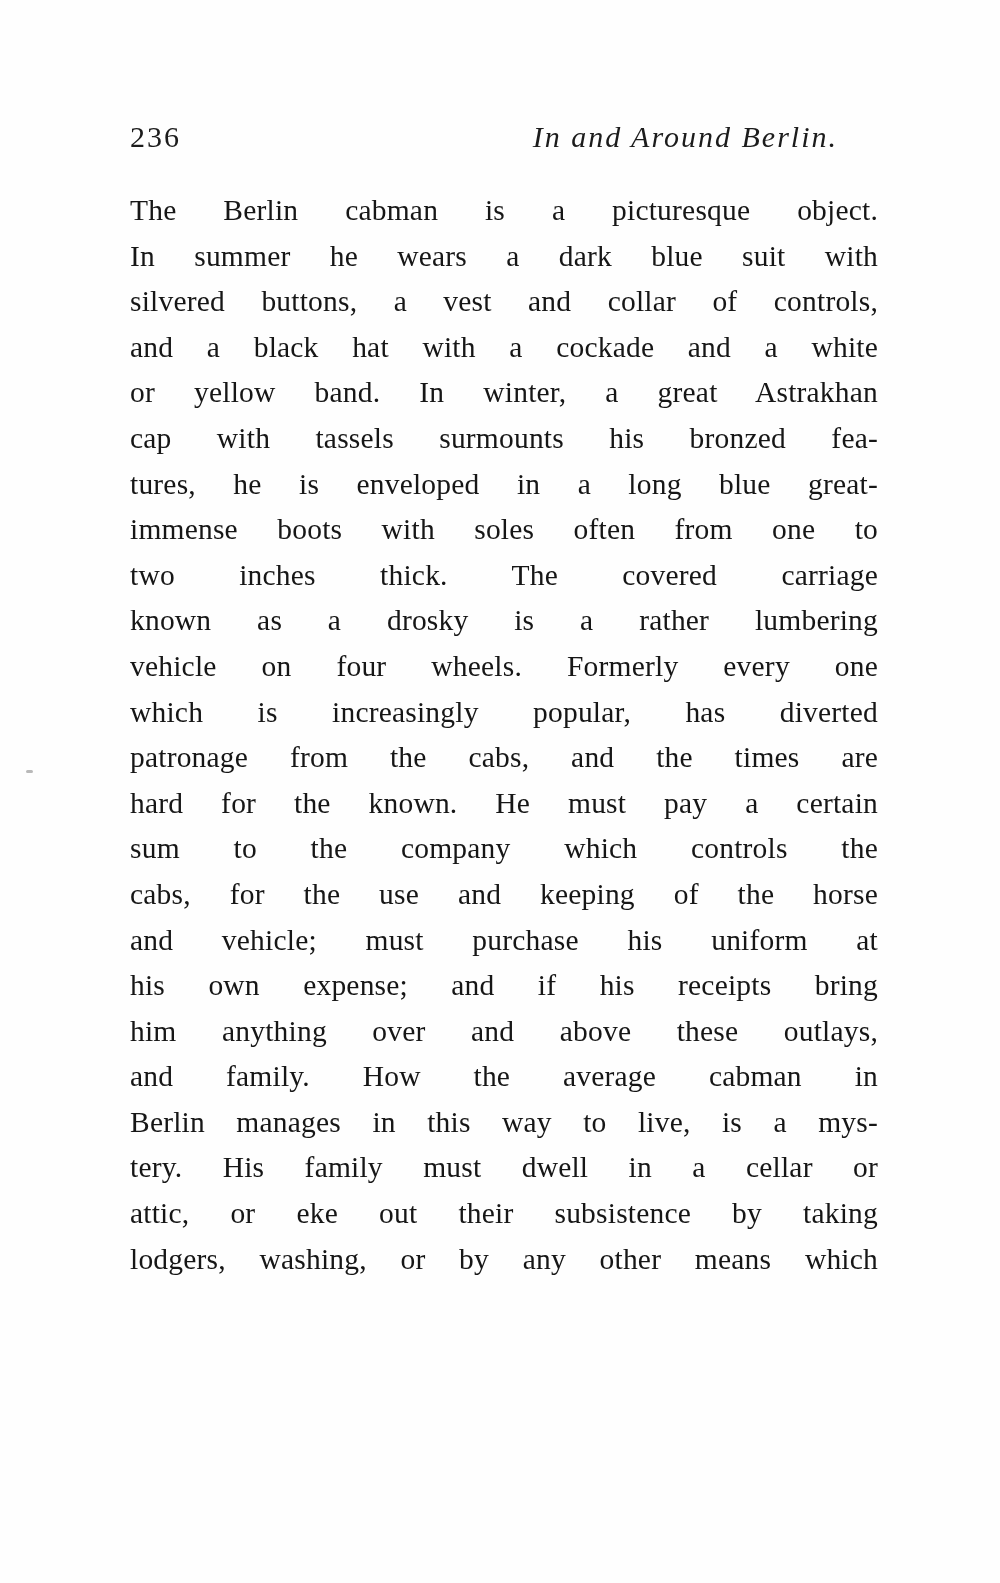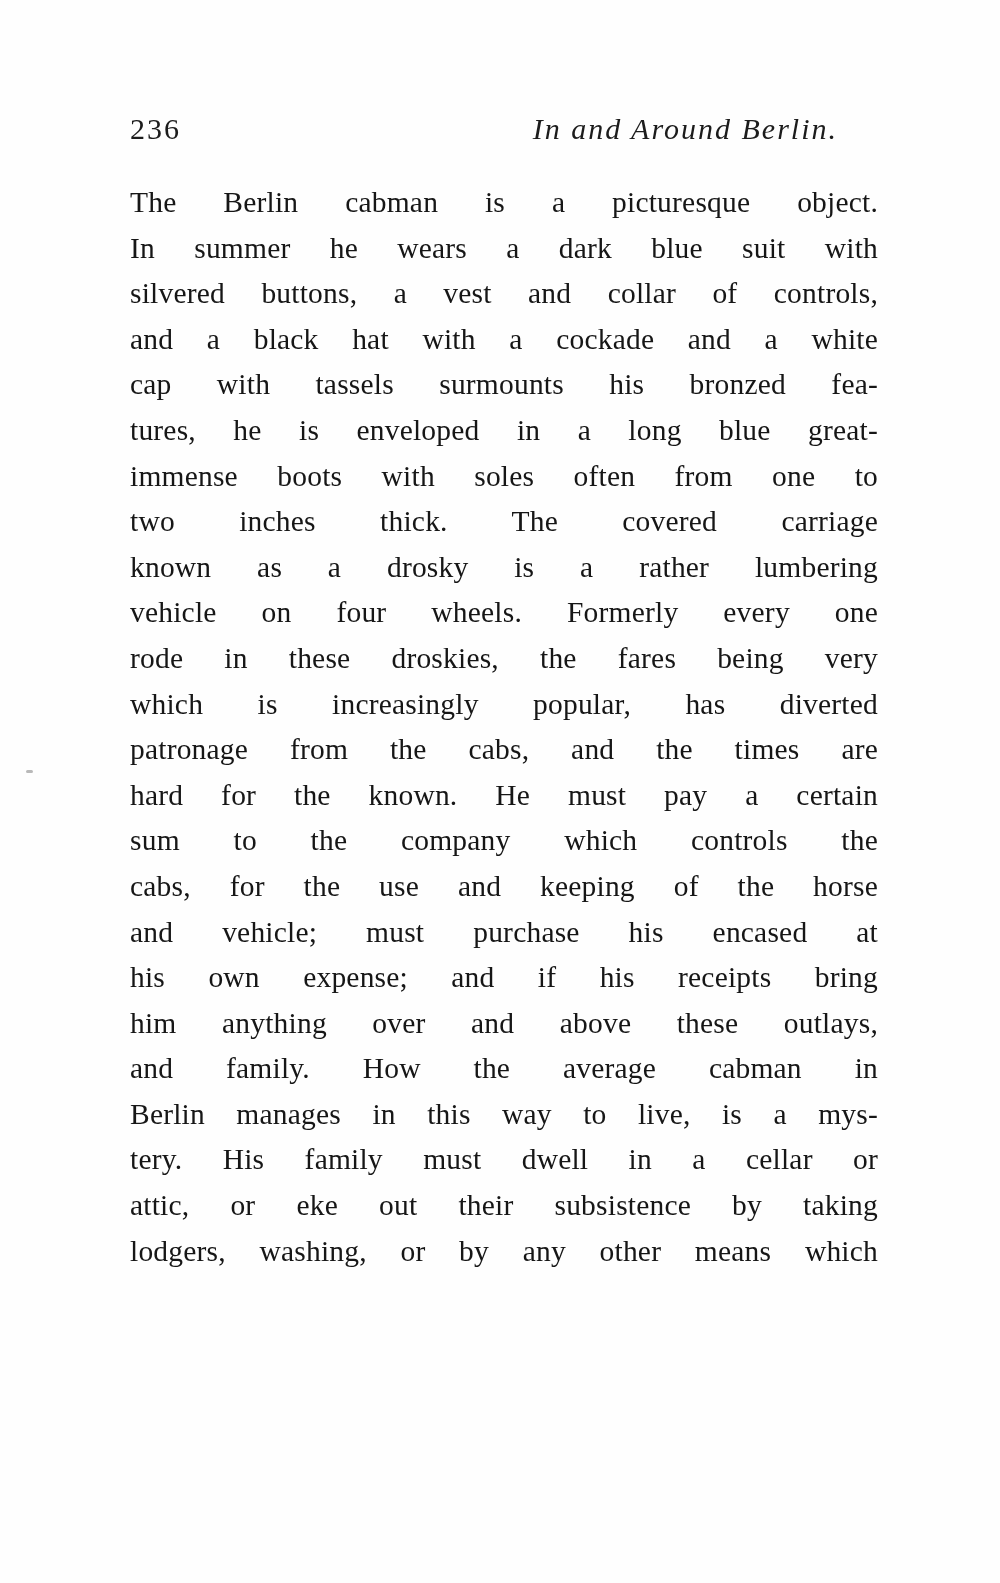--- a/index.html
+++ b/index.html
@@ -13,21 +13,21 @@
     height: 1583px;
     background: #fefefe;
     font-family: "Liberation Serif", "DejaVu Serif", serif;
     color: #181818;
     overflow: hidden;
     box-sizing: border-box;
   }
   .page-inner {
     position: absolute;
     left: 130px;
-    top: 112px;
+    top: 120px;
     width: 748px;
   }
   .page-header {
     display: flex;
     align-items: baseline;
     font-size: 30px;
     margin-bottom: 34px;
     color: #1c1c1c;
   }
   .page-number {
@@ -72,33 +72,33 @@
   <div class="page-inner">
     <div class="page-header">
       <span class="page-number">236</span>
       <span class="running-title">In and Around Berlin.</span>
     </div>
     <div class="page-body">
         <div class="text-line">The Berlin cabman is a picturesque object.</div>
         <div class="text-line">In summer he wears a dark blue suit with</div>
         <div class="text-line">silvered buttons, a vest and collar of controls,</div>
         <div class="text-line">and a black hat with a cockade and a white</div>
+        <div class="text-line">or yellow band. In winter, a great Astrakhan</div>
         <div class="text-line">cap with tassels surmounts his bronzed fea-</div>
         <div class="text-line">tures, he is enveloped in a long blue great-</div>
         <div class="text-line">immense boots with soles often from one to</div>
         <div class="text-line">two inches thick. The covered carriage</div>
         <div class="text-line">known as a drosky is a rather lumbering</div>
         <div class="text-line">vehicle on four wheels. Formerly every one</div>
-        <div class="text-line">rode in these droskies, the fares being very</div>
         <div class="text-line">which is increasingly popular, has diverted</div>
         <div class="text-line">patronage from the cabs, and the times are</div>
         <div class="text-line">hard for the known. He must pay a certain</div>
         <div class="text-line">sum to the company which controls the</div>
         <div class="text-line">cabs, for the use and keeping of the horse</div>
-        <div class="text-line">and vehicle; must purchase his encased at</div>
+        <div class="text-line">and vehicle; must purchase his uniform at</div>
         <div class="text-line">his own expense; and if his receipts bring</div>
         <div class="text-line">him anything over and above these outlays,</div>
         <div class="text-line">and family. How the average cabman in</div>
         <div class="text-line">Berlin manages in this way to live, is a mys-</div>
         <div class="text-line">tery. His family must dwell in a cellar or</div>
         <div class="text-line">attic, or eke out their subsistence by taking</div>
         <div class="text-line">lodgers, washing, or by any other means which</div>
       </div>
   </div>
 </div>

